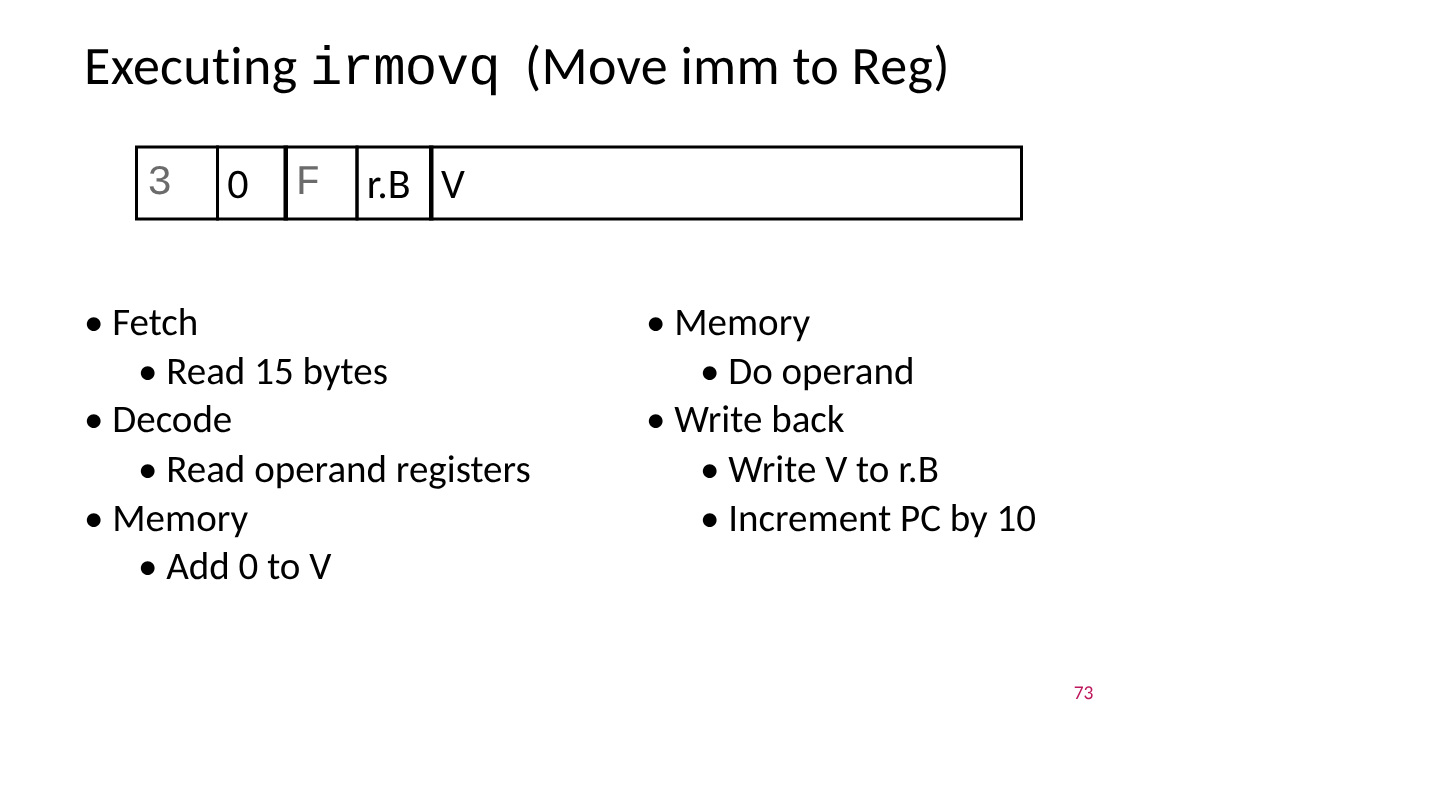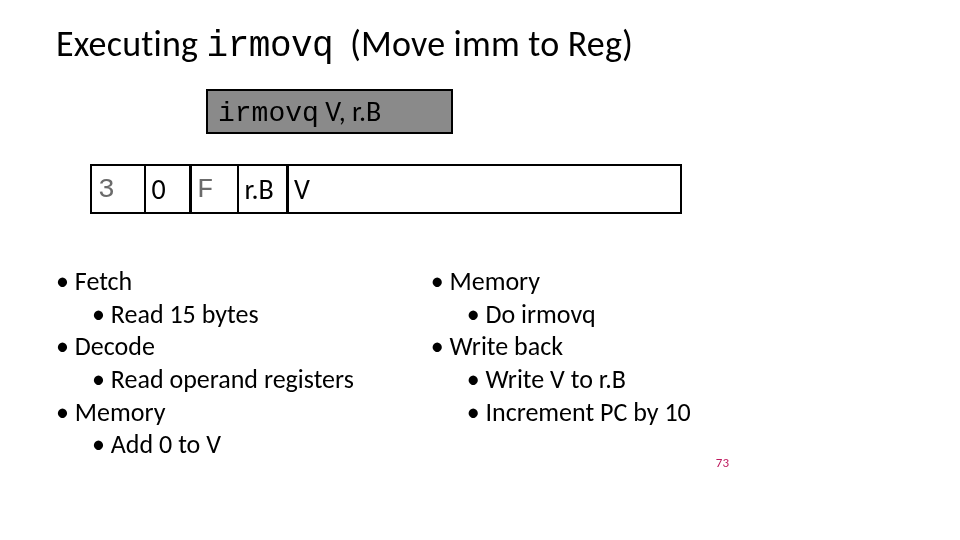--- a/index.html
+++ b/index.html
@@ -18,64 +18,61 @@
     border: 2.5px solid #000; height: 50px; display: flex; align-items: center;
     justify-content: flex-start; padding-left: 6px; font-size: 28px; margin-right: -2.5px;
     font-family: Calibri, "Segoe UI", Arial, sans-serif;
   }
   .enc-cell.mono { font-family: "Courier New", Courier, monospace; color: #6b6b6b; }
   .c-3  { width: 56px; }
   .c-0  { width: 48px; }
   .c-F   { width: 50px; }
   .c-rB  { width: 52px; }
   .c-V   { width: 396px; }
-  .cols { display: flex; margin-top: 52px; justify-content: space-between; }
+  .cols { display: flex; margin-top: 52px; }
   .col { flex: 1; font-size: 26px; line-height: 1.18; }
   .col.left { flex: 0 0 56%; }
   .col.right { flex: 0 0 44%; }
   .lvl0 { padding-left: 0; margin-bottom: 2px; }
   .lvl1 { padding-left: 36px; margin-bottom: 2px; }
   .bullet::before { content: "•\00a0"; }
   .page-num { position: absolute; right: 44px; bottom: 70px; color: #be185d; font-size: 13px; }
 </style>
 </head>
 <body>
 
 <div class="slide">
 
   <h1 class="title">
     <span>Executing</span>
     <span class="mono">irmovq</span>
     &nbsp;<span>(Move imm to Reg)</span>
   </h1>
 
-  <div class="syntax-box">
-    <span class="mono">irmovq</span><span> V,  r.B</span>
-  </div>
 
   <div class="enc-row">
     <div class="enc-cell mono c-3">3</div>
     <div class="enc-cell c-0">0</div>
     <div class="enc-cell mono c-F">F</div>
     <div class="enc-cell c-rB">r.B</div>
     <div class="enc-cell c-V">V</div>
   </div>
 
   <div class="cols">
     <div class="col left">
       <div class="lvl0 bullet">Fetch</div>
       <div class="lvl1 bullet">Read 15 bytes</div>
       <div class="lvl0 bullet">Decode</div>
       <div class="lvl1 bullet">Read operand registers</div>
       <div class="lvl0 bullet">Memory</div>
       <div class="lvl1 bullet">Add 0 to V</div>
     </div>
     <div class="col right">
       <div class="lvl0 bullet">Memory</div>
-      <div class="lvl1 bullet">Do irmovq</div>
+      <div class="lvl1 bullet">Do operand</div>
       <div class="lvl0 bullet">Write back</div>
       <div class="lvl1 bullet">Write V to r.B</div>
       <div class="lvl1 bullet">Increment PC by 10</div>
     </div>
   </div>
 
   <div class="page-num">73</div>
 </div>
 
 </body></html>

